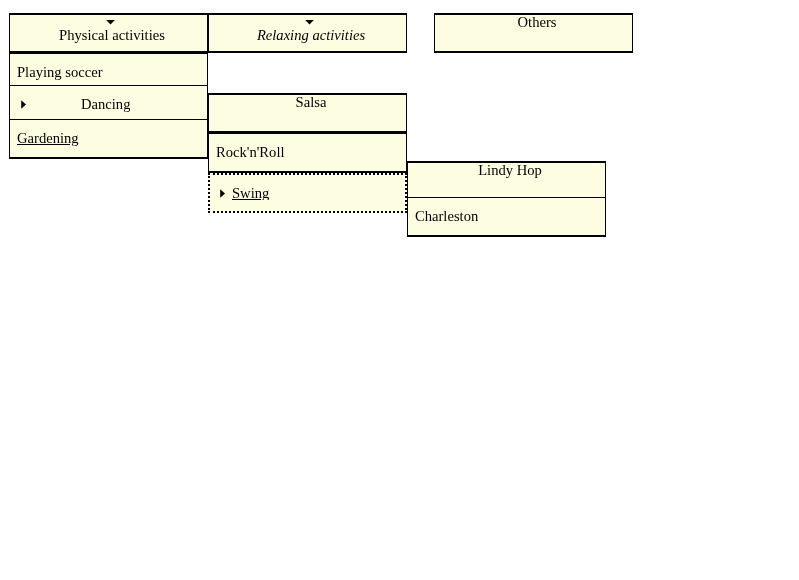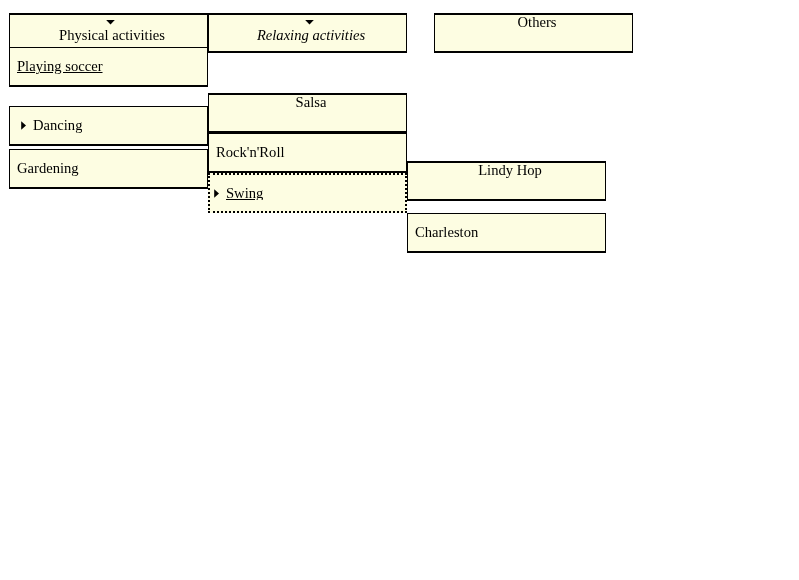--- a/index.html
+++ b/index.html
@@ -50,21 +50,21 @@
     padding-left: 7px;
     font-size: 14.6px;
     line-height: 1;
     white-space: nowrap;
     overflow: hidden;
   }
   .cell.first { border-top-width: 2px; flex-direction: column; }
 
   .cell.focused {
     border: 2px dotted #000000;
-    padding-left: 0;
+    padding-left: 6px;
     text-decoration: underline;
   }
 
   .spacer {
     box-sizing: border-box;
     position: absolute;
     left: 0;
     width: 199px;
     height: 40px;
     background: transparent;
@@ -102,33 +102,33 @@
 <div id="browser">
     <div class="column col-1" style="left: 0px;">
       <div class="cell first" style="top: 0px;">
         <span class="twisty">
           <svg width="13" height="13" viewBox="0 0 13 13">
             <path d="M2.2 5.0 L10.8 5.0 L6.5 9.6 Z" fill="#000000"></path>
           </svg>
         </span>
         <span class="cell-label">Physical activities</span>
       </div>
-      <div class="cell" style="top: 34px; text-decoration: underline;">
+      <div class="cell" style="top: 40px;">
         <span class="twisty-pad"></span>
         <span class="cell-label">Playing soccer</span>
       </div>
-      <div class="cell" style="top: 93px;">
+      <div class="cell" style="top: 72px; gap: 48px;">
         <span class="twisty">
           <svg width="13" height="13" viewBox="0 0 13 13">
             <path d="M4.2 2.2 L4.2 10.8 L9.0 6.5 Z" fill="#000000"></path>
           </svg>
         </span>
         <span class="cell-label">Dancing</span>
       </div>
-      <div class="cell" style="top: 136px;">
+      <div class="cell" style="top: 106px; text-decoration: underline;">
         <span class="twisty-pad"></span>
         <span class="cell-label">Gardening</span>
       </div>
     </div>
     <div class="column col-2" style="left: 199px;">
       <div class="cell first" style="top: 0px; font-style: italic;">
         <span class="twisty">
           <svg width="13" height="13" viewBox="0 0 13 13">
             <path d="M2.2 5.0 L10.8 5.0 L6.5 9.6 Z" fill="#000000"></path>
           </svg>
@@ -158,18 +158,18 @@
         <span class="twisty-pad"></span>
         <span class="cell-label">Others</span>
       </div>
       <div class="spacer" style="top: 40px;"></div>
       <div class="spacer" style="top: 80px;"></div>
       <div class="spacer" style="top: 120px;"></div>
       <div class="cell first" style="top: 148px;">
         <span class="twisty-pad"></span>
         <span class="cell-label">Lindy Hop</span>
       </div>
-      <div class="cell" style="top: 200px;">
+      <div class="cell" style="top: 184px;">
         <span class="twisty-pad"></span>
         <span class="cell-label">Charleston</span>
       </div>
     </div>
   </div>
 
 </body></html>

